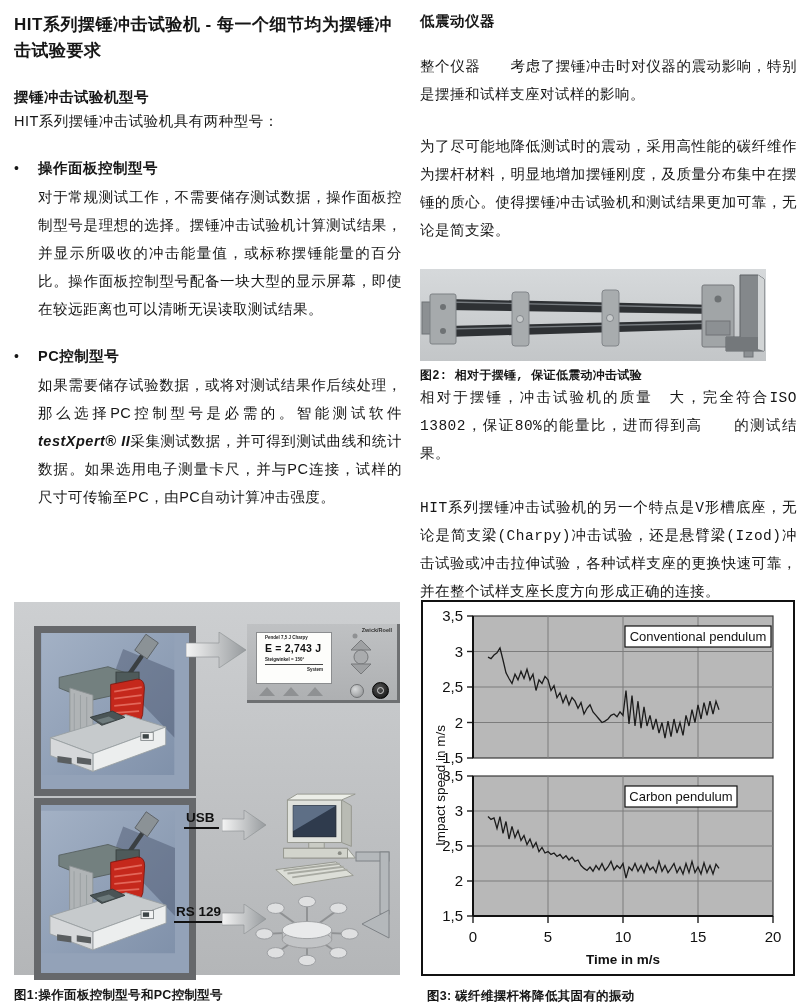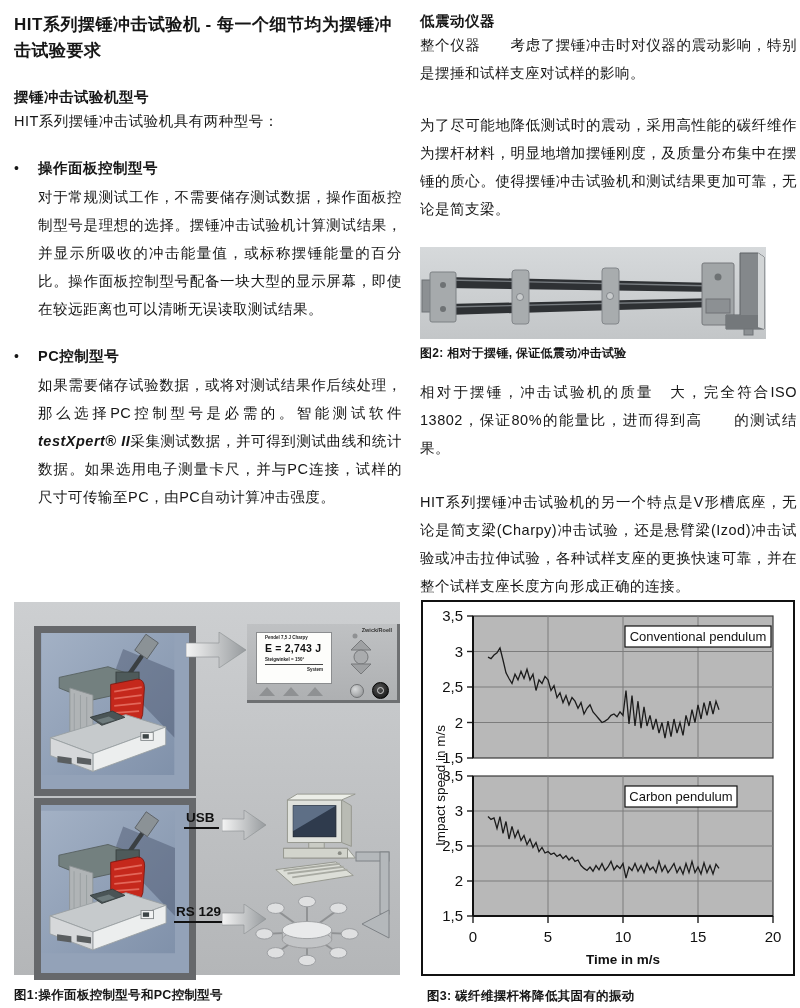--- a/index.html
+++ b/index.html
@@ -4,26 +4,26 @@
 <style>
   html,body{margin:0;padding:0;background:#f2f2f2;}
   .page{
     position:relative;width:800px;height:1008px;margin:0 auto;
     background:#ffffff;outline:2px solid #d6d6d6;overflow:hidden;
     font-family:"Liberation Sans","DejaVu Sans",sans-serif;color:#161616;
   }
   
   .col{position:absolute;top:8px;}
   .col-left{left:14px;width:388px;}
-  .col-right{left:420px;width:377px;}
+  .col-right{left:420px;width:377px;font-family:Liberation Mono, monospace;}
   h1.doc-title{font-size:17px;font-weight:bold;line-height:26px;margin:4px 0 0 0;letter-spacing:.5px;}
   h2.sec{font-size:14.5px;font-weight:bold;margin:24px 0 0 0;letter-spacing:.5px;}
   h2.sec.tight{margin-top:4px;}
   p.body{font-size:14.5px;line-height:28px;margin:0;text-align:justify;letter-spacing:.5px;}
-  p.body.mt{}
+  p.body.mt{margin-top:22px;}
   .bullet{display:flex;margin-top:20px;}
   .bullet .dot{width:24px;flex:0 0 24px;font-size:14px;line-height:26px;}
   .bullet .bt{font-size:14.5px;font-weight:bold;line-height:26px;margin:0 0 2px 0;letter-spacing:.5px;}
   .sw{font-style:italic;font-weight:bold;}
   .lims{margin:26px 0 0 24px;}
   
   .fig2{margin-top:24px;width:346px;height:92px;display:block;}
   .figcap{font-size:12px;font-weight:bold;margin-top:6px;letter-spacing:.3px;}
   .figcap.big{font-size:12.5px;}
   
@@ -136,21 +136,21 @@
       <circle cx="298" cy="30" r="3.5" fill="#6e7274"></circle>
       <rect x="286" y="52" width="24" height="14" fill="#8c9093" stroke="#707376"></rect>
 
       <polygon points="320,6 338,6 344,10 344,82 322,82 306,82 306,68 320,68" fill="#84888b" stroke="#5f6366"></polygon>
       <polygon points="338,6 344,10 344,82 338,80" fill="#d2d5d6"></polygon>
       <rect x="306" y="68" width="32" height="14" fill="#74787b"></rect>
       <rect x="324" y="82" width="9" height="6" fill="#8c9093" stroke="#6f7376"></rect>
     </svg>
     <div class="figcap">图2: 相对于摆锤, 保证低震动冲击试验</div>
 
-    <p class="body" style="margin-top:16px;">相对于摆锤，冲击试验机的质量　大，完全符合ISO 13802，保证80%的能量比，进而得到高　　的测试结果。</p>
+    <p class="body" style="">相对于摆锤，冲击试验机的质量　大，完全符合ISO 13802，保证80%的能量比，进而得到高　　的测试结果。</p>
     <p class="body" style="margin-top:26px;">HIT系列摆锤冲击试验机的另一个特点是V形槽底座，无论是简支梁(Charpy)冲击试验，还是悬臂梁(Izod)冲击试验或冲击拉伸试验，各种试样支座的更换快速可靠，并在整个试样支座长度方向形成正确的连接。</p>
   </div>
 
   <div class="fig1">
 
     <svg width="0" height="0" style="position:absolute">
       <defs>
         <linearGradient id="mbg" x1="0" y1="0" x2="1" y2="1">
           <stop offset="0" stop-color="#a3b1c5"></stop>
             <stop offset="1" stop-color="#8091aa"></stop>

